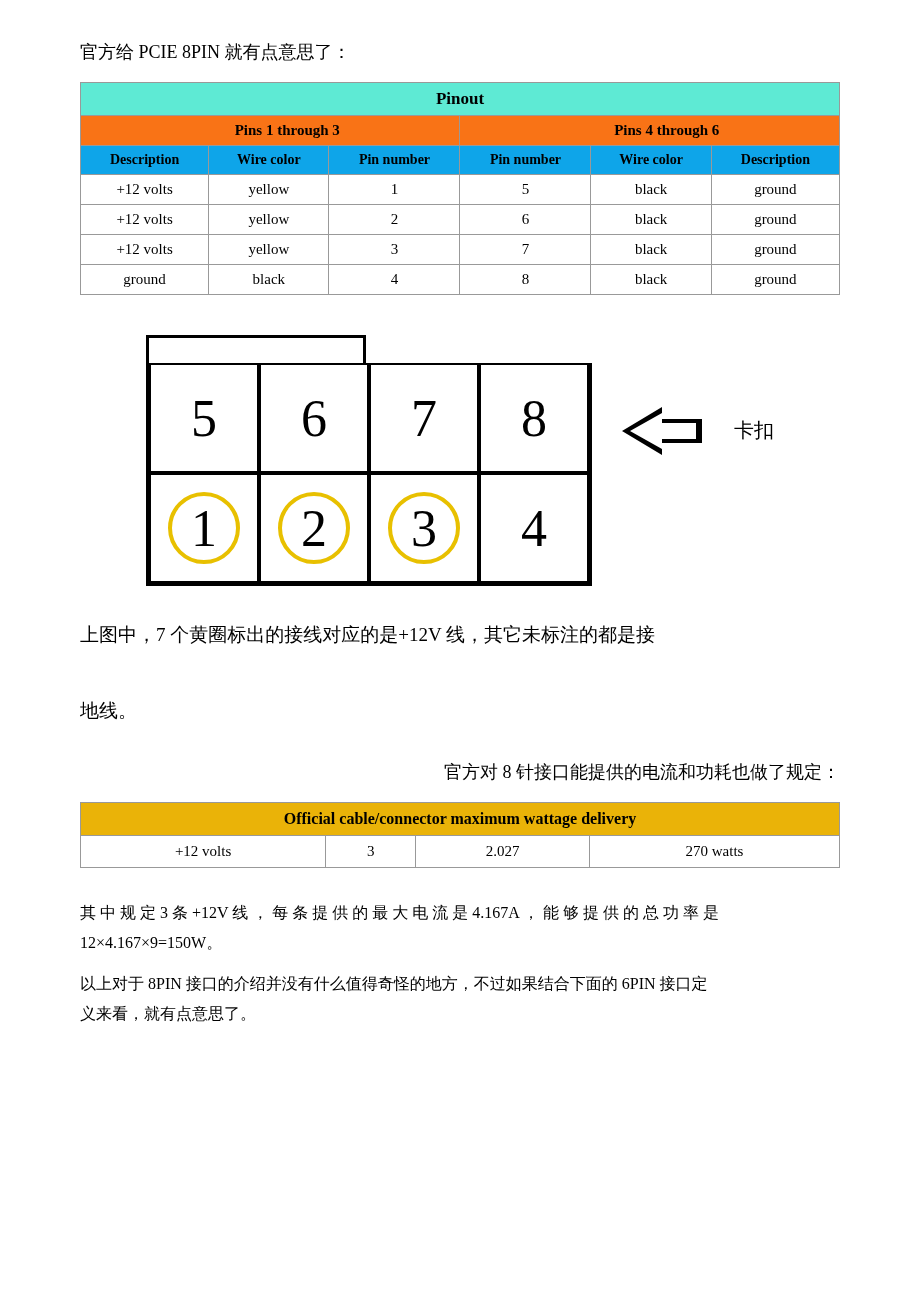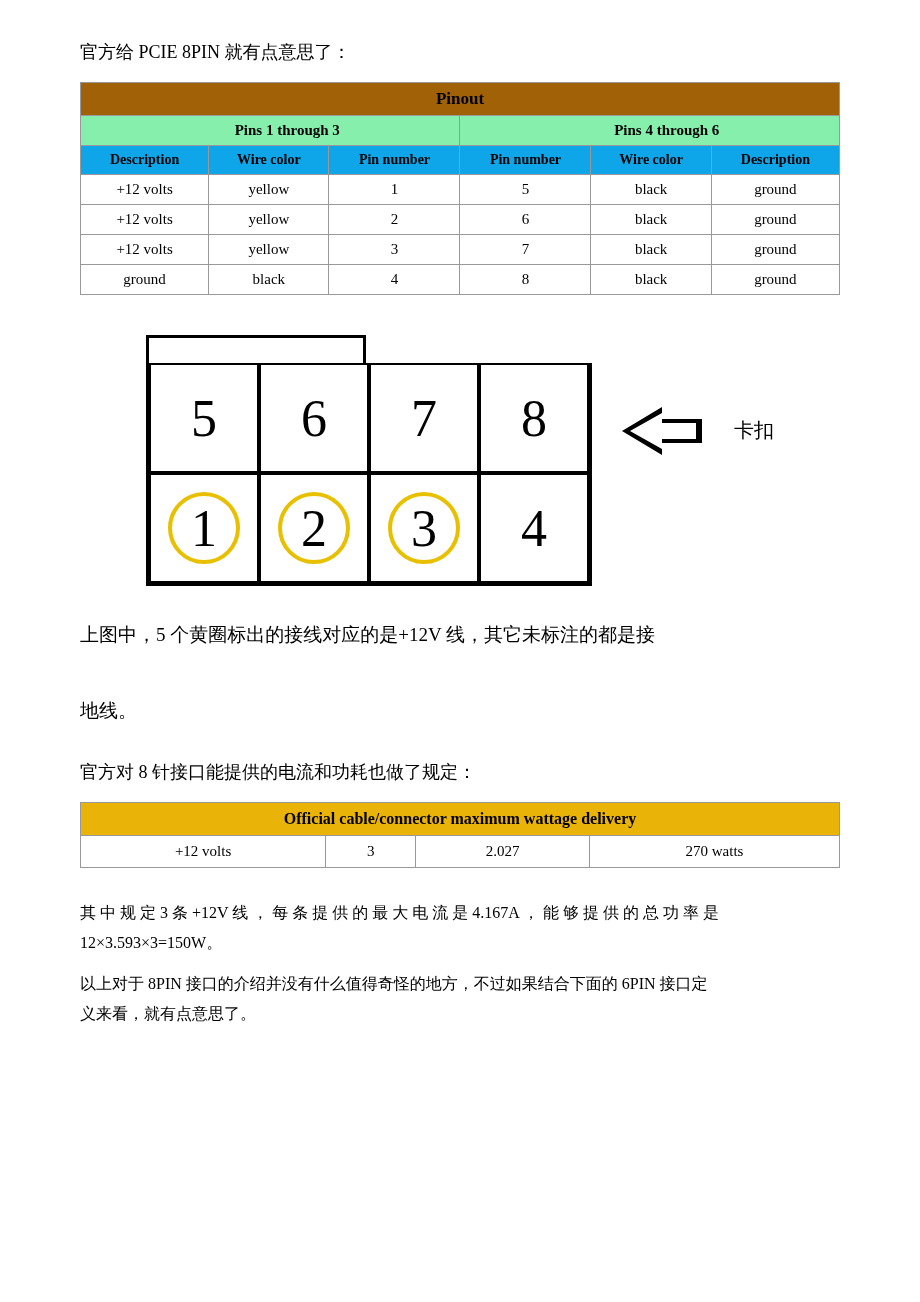--- a/index.html
+++ b/index.html
@@ -22,26 +22,26 @@
       border-collapse: collapse;
       margin-bottom: 40px;
       font-size: 15px;
     }
     .pinout-table th, .pinout-table td {
       border: 1px solid #999;
       padding: 6px 10px;
       text-align: center;
     }
     .pinout-header-row th {
-      background: #a16207;
+      background: #5eead4;
       font-weight: bold;
       font-size: 17px;
     }
     .pinout-subheader th {
-      background: #86efac;
+      background: #f97316;
       font-weight: bold;
       padding-left: 44px;
     }
     .pinout-colheader th {
       background: #0ea5e9;
       font-weight: bold;
       font-size: 14px;
       margin-top: 20px;
     }
     .pinout-table td {
@@ -96,20 +96,21 @@
     }
     
     .mid-text {
       font-size: 19px;
       line-height: 2.0;
       margin: 20px 0 30px 0;
     }
     .mid-text2 {
       font-size: 18px;
       margin-bottom: 18px;
+      text-align: right;
     }
     
     .wattage-table {
       width: 100%;
       border-collapse: collapse;
       margin-bottom: 30px;
       font-size: 15px;
     }
     .wattage-table th, .wattage-table td {
       border: 1px solid #999;
@@ -249,21 +250,21 @@
   <div class="kakou-area" style="margin-left:30px; margin-top:-60px;">
 
     <svg width="80" height="48" viewBox="0 0 80 48">
       <polygon points="40,0 0,24 40,48 40,36 80,36 80,12 40,12" fill="#000"></polygon>
       <polygon points="40,6 8,24 40,42 40,32 74,32 74,16 40,16" fill="#fff"></polygon>
     </svg>
     <span class="kakou-label">卡扣</span>
   </div>
 </div>
 
-<p class="mid-text" style="white-space:pre-line;">上图中，5 个黄圈标出的接线对应的是+12V 线，其它未标注的都是接
+<p class="mid-text" style="white-space:pre-line;">上图中，7 个黄圈标出的接线对应的是+12V 线，其它未标注的都是接
 
 地线。</p>
 
 <p class="mid-text2">官方对 8 针接口能提供的电流和功耗也做了规定：</p>
 
 <table class="wattage-table">
   <thead>
     <tr class="wattage-header">
       <th colspan="4">Official cable/connector maximum wattage delivery</th>
     </tr>
@@ -272,15 +273,15 @@
   <tr>
         <td>+12 volts</td>
         <td>3</td>
         <td>2.027</td>
         <td>270 watts</td>
       </tr>
     </tbody>
 </table>
 
 <p class="bottom-text" style="white-space:pre-line; margin-bottom:10px;">其 中 规 定 3 条 +12V 线 ， 每 条 提 供 的 最 大 电 流 是 4.167A ， 能 够 提 供 的 总 功 率 是
-12×3.593×3=150W。</p>
+12×4.167×9=150W。</p>
 <p class="bottom-text" style="white-space:pre-line;font-family:Liberation Serif, serif;">以上对于 8PIN 接口的介绍并没有什么值得奇怪的地方，不过如果结合下面的 6PIN 接口定
 义来看，就有点意思了。</p>
 
 </body></html>

